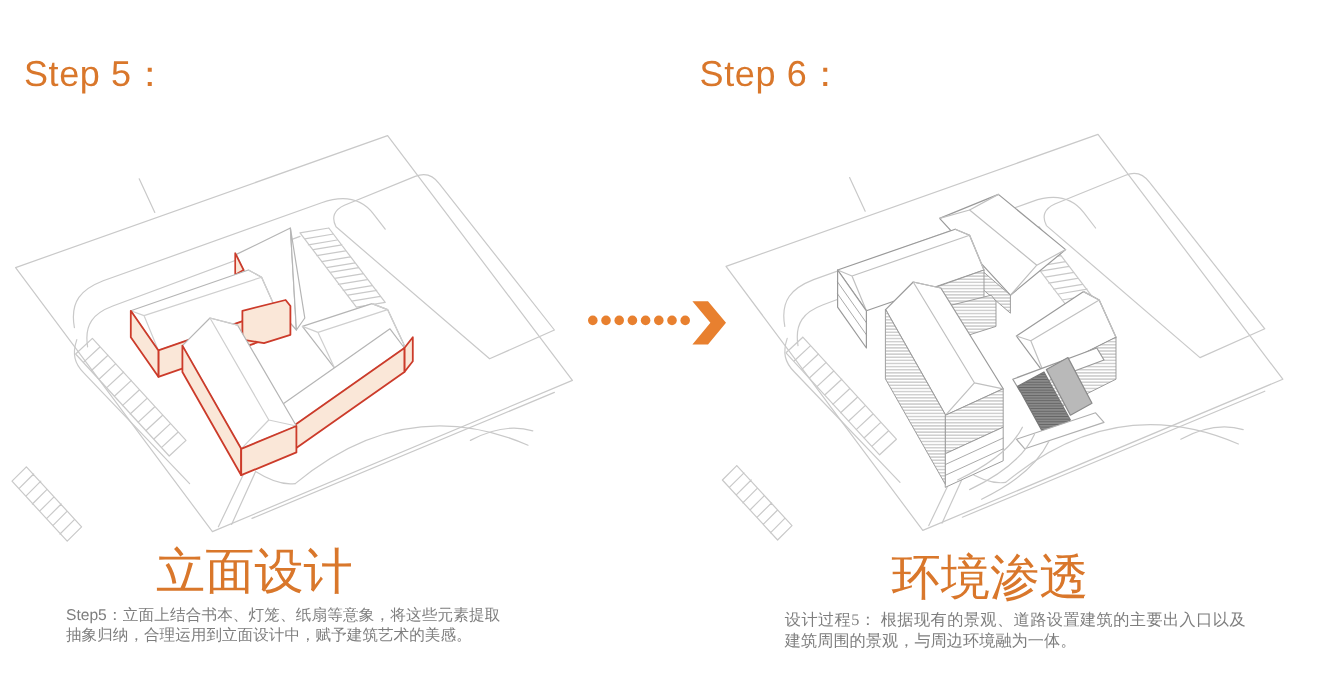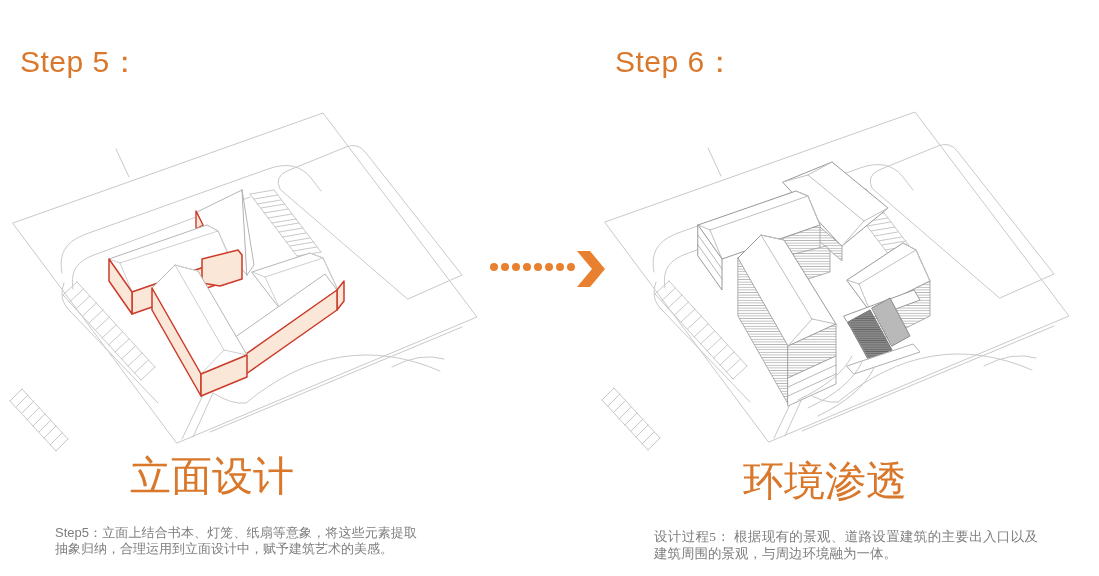--- a/index.html
+++ b/index.html
@@ -2,25 +2,25 @@
 <html><head>
 <meta charset="utf-8">
 <style>
   html,body{margin:0;padding:0;}
   body{width:1099px;height:576px;background:#ffffff;overflow:hidden;position:relative;
        font-family:"Liberation Sans","DejaVu Sans",sans-serif;}
   .canvas{position:absolute;inset:0;width:1099px;height:444px;padding-left:12px;}
   svg.diagrams{position:absolute;left:0;top:0;}
   .step-label{position:absolute;font-size:30px;color:#D9772B;letter-spacing:0.5px;white-space:nowrap;}
   .step-label.l{left:20px;top:42px;}
-  .step-label.r{left:615px;top:42px;}
+  .step-label.r{left:583px;top:42px;}
   .big-title{position:absolute;font-size:41px;color:#D9772B;text-align:center;white-space:nowrap;}
   .big-title.l{left:0px;top:449px;width:424px;}
   .big-title.r{left:640px;top:454px;width:370px;}
-  .desc{position:absolute;font-size:13px;line-height:16px;color:#7E7E7E;text-align:justify;margin-top:20px;}
+  .desc{position:absolute;font-size:13px;line-height:16px;color:#7E7E7E;text-align:justify;}
   .desc.l{left:55px;top:505px;width:362px;}
   .desc.r{left:654px;top:508px;width:384px;font-size:13.5px;line-height:17px;font-family:Liberation Serif, serif;}
 </style>
 </head>
 <body>
 
 <div class="canvas">
 
   <svg class="diagrams" width="1099" height="576" viewBox="0 0 1099 576" xmlns="http://www.w3.org/2000/svg">
     <defs>

